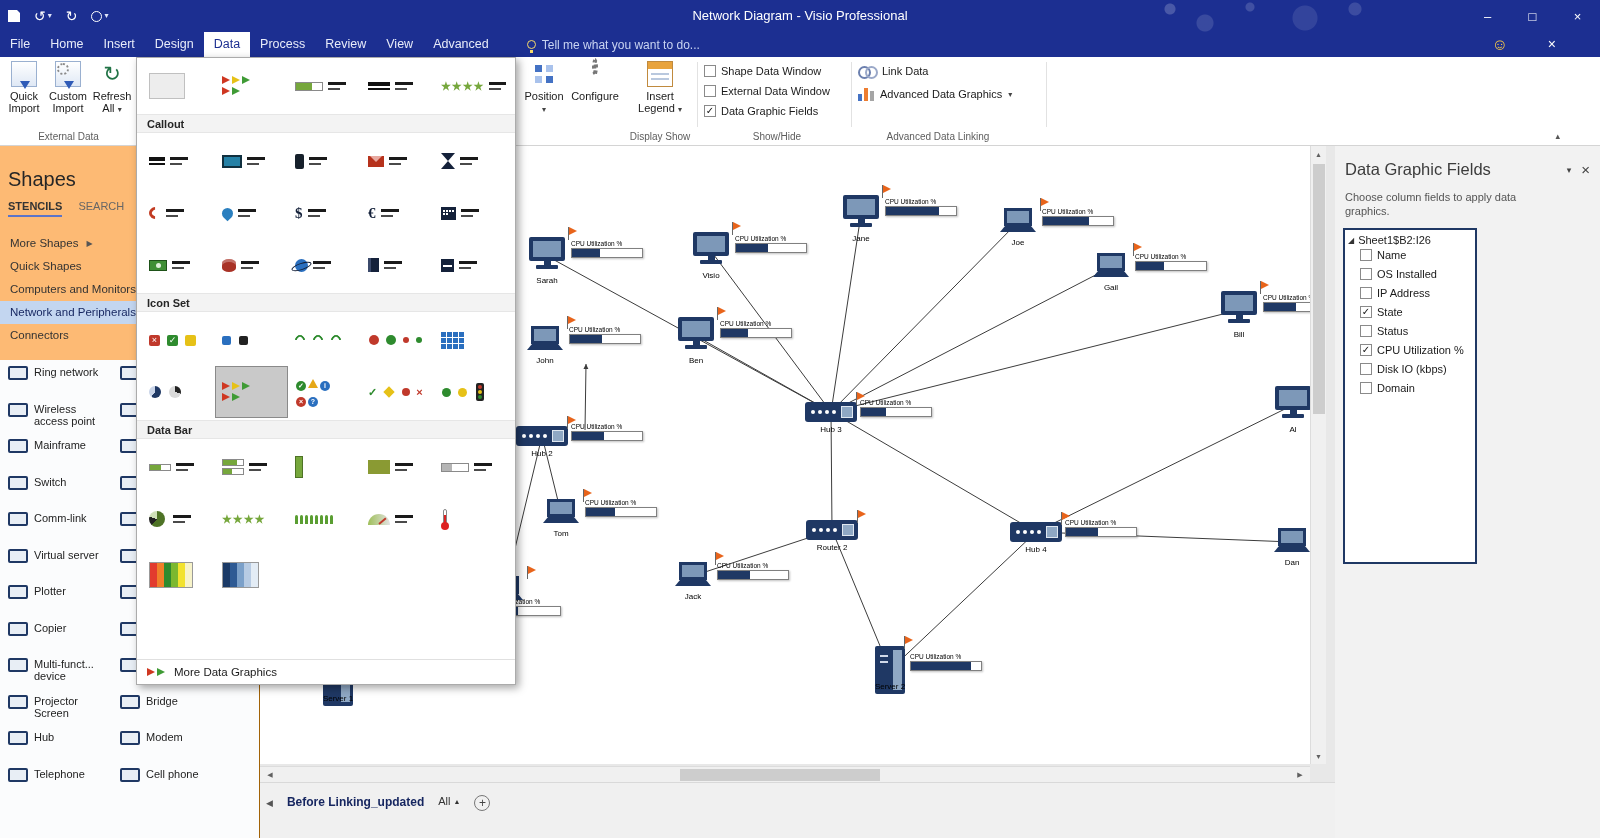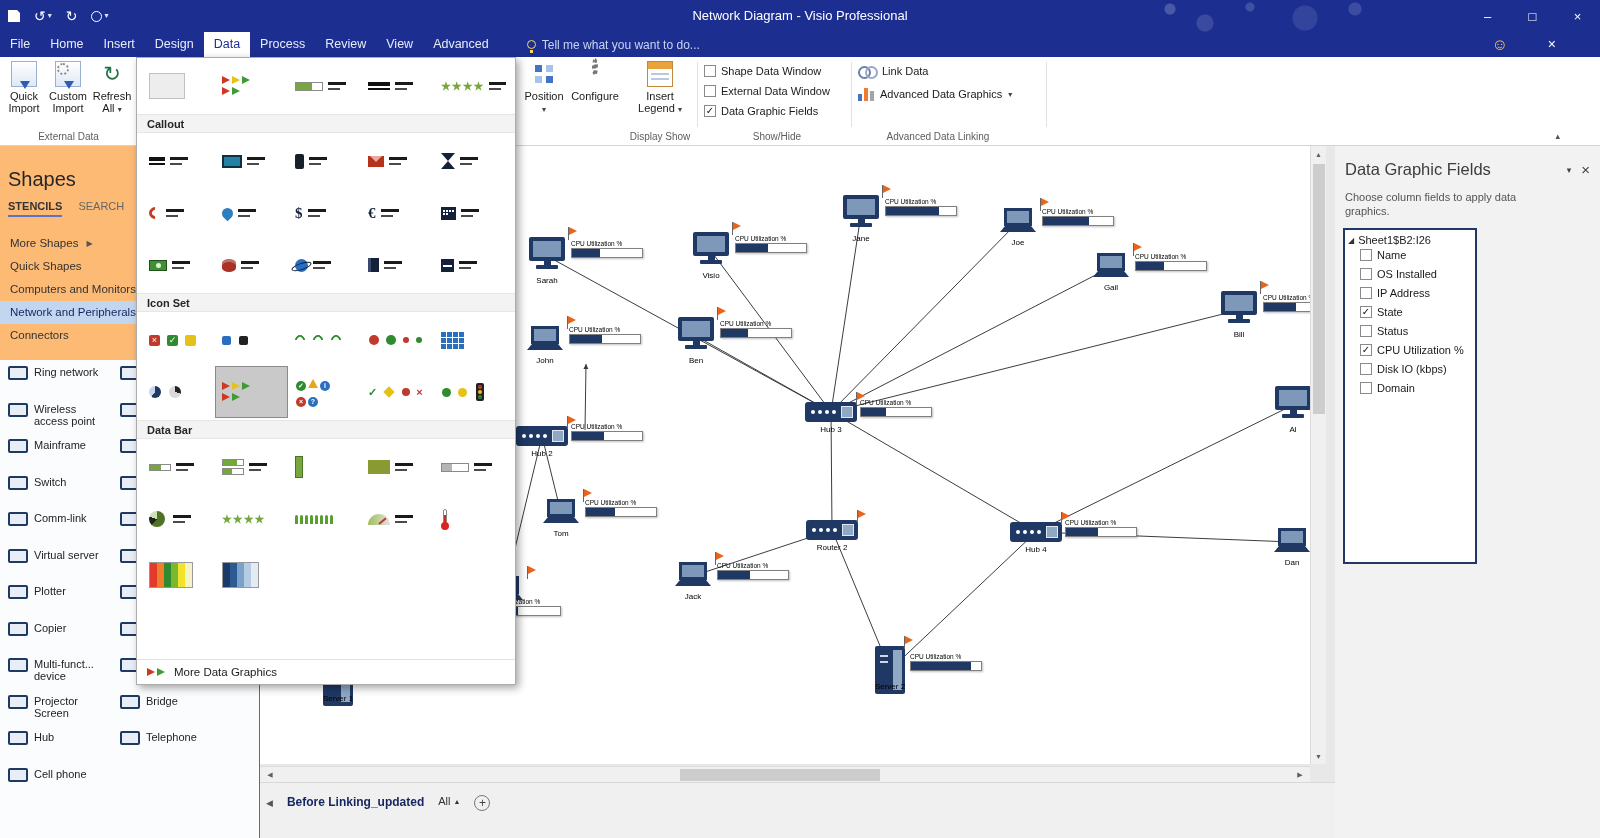--- a/index.html
+++ b/index.html
@@ -764,20 +764,24 @@
         <div class="shape-item">
           <span class="shp-ico"></span>
           <span class="shp-label">Bridge</span>
         </div>
         <div class="shape-item">
           <span class="shp-ico"></span>
           <span class="shp-label">Hub</span>
         </div>
         <div class="shape-item">
           <span class="shp-ico"></span>
+          <span class="shp-label">Modem</span>
+        </div>
+        <div class="shape-item">
+          <span class="shp-ico"></span>
           <span class="shp-label">Telephone</span>
         </div>
         <div class="shape-item">
           <span class="shp-ico"></span>
           <span class="shp-label">Cell phone</span>
         </div>
       </div>
   </div>
 
   <div class="canvas">

